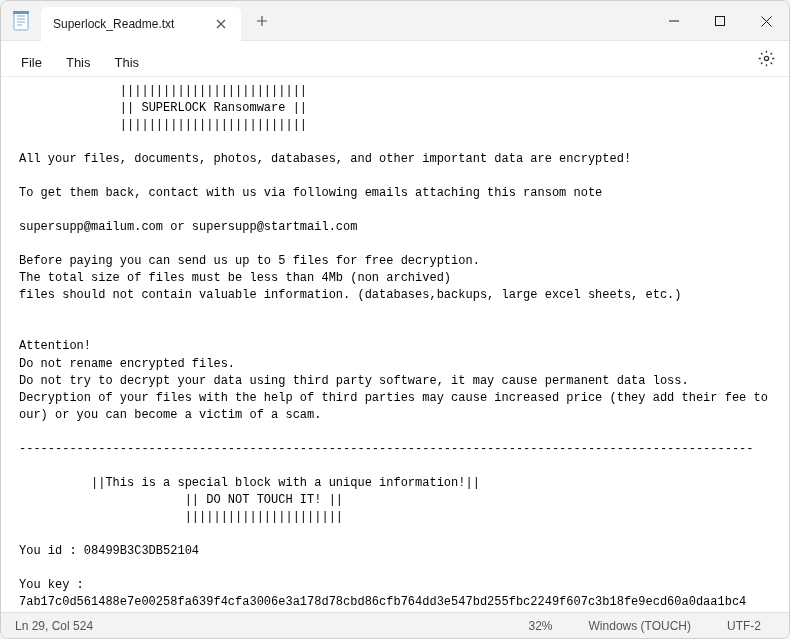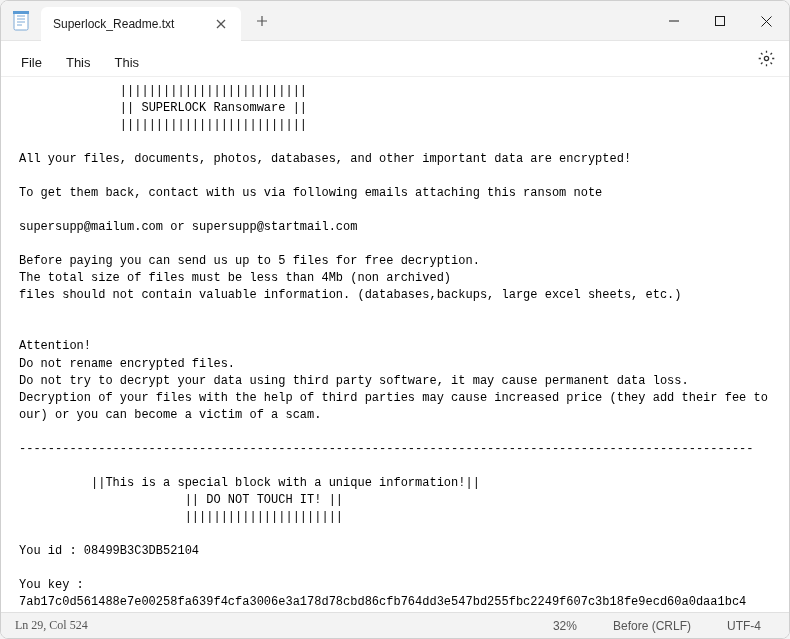--- a/index.html
+++ b/index.html
@@ -138,21 +138,21 @@
       border-top: 1px solid #e0e0e0;
       display: flex;
       align-items: center;
       font-size: 12px;
       color: #555;
       padding: 0 14px;
       gap: 8px;
     }
     .statusbar .spacer { flex: 1; }
     .statusbar .seg { padding: 0 14px; }
-    .statusbar .seg.first { padding-left: 0; font-family: Liberation Serif, serif; }
+    .statusbar .seg.first { padding-left: 0; }
   </style>
 </head>
 <body>
 
 <div class="window">
 
   <div class="titlebar">
     <div class="app-icon">
       <svg width="16" height="20" viewBox="0 0 16 20">
         <rect x="1" y="1" width="14" height="18" rx="1.5" fill="#ffffff" stroke="#7ca9d6" stroke-width="1"></rect>
@@ -244,17 +244,17 @@
 
 You id : 08499B3C3DB52104
 
 You key : 7ab17c0d561488e7e00258fa639f4cfa3006e3a178d78cbd86cfb764dd3e547bd255fbc2249f607c3b18fe9ecd60a0daa1bc4</pre>
   </div>
 
   <div class="statusbar">
     <div class="seg first">Ln 29, Col 524</div>
     <div class="spacer"></div>
     <div class="seg">32%</div>
-    <div class="seg">Before (CRLF)</div>
-    <div class="seg">UTF-4</div>
+    <div class="seg">Windows (TOUCH)</div>
+    <div class="seg">UTF-2</div>
   </div>
 
 </div>
 
 </body></html>

